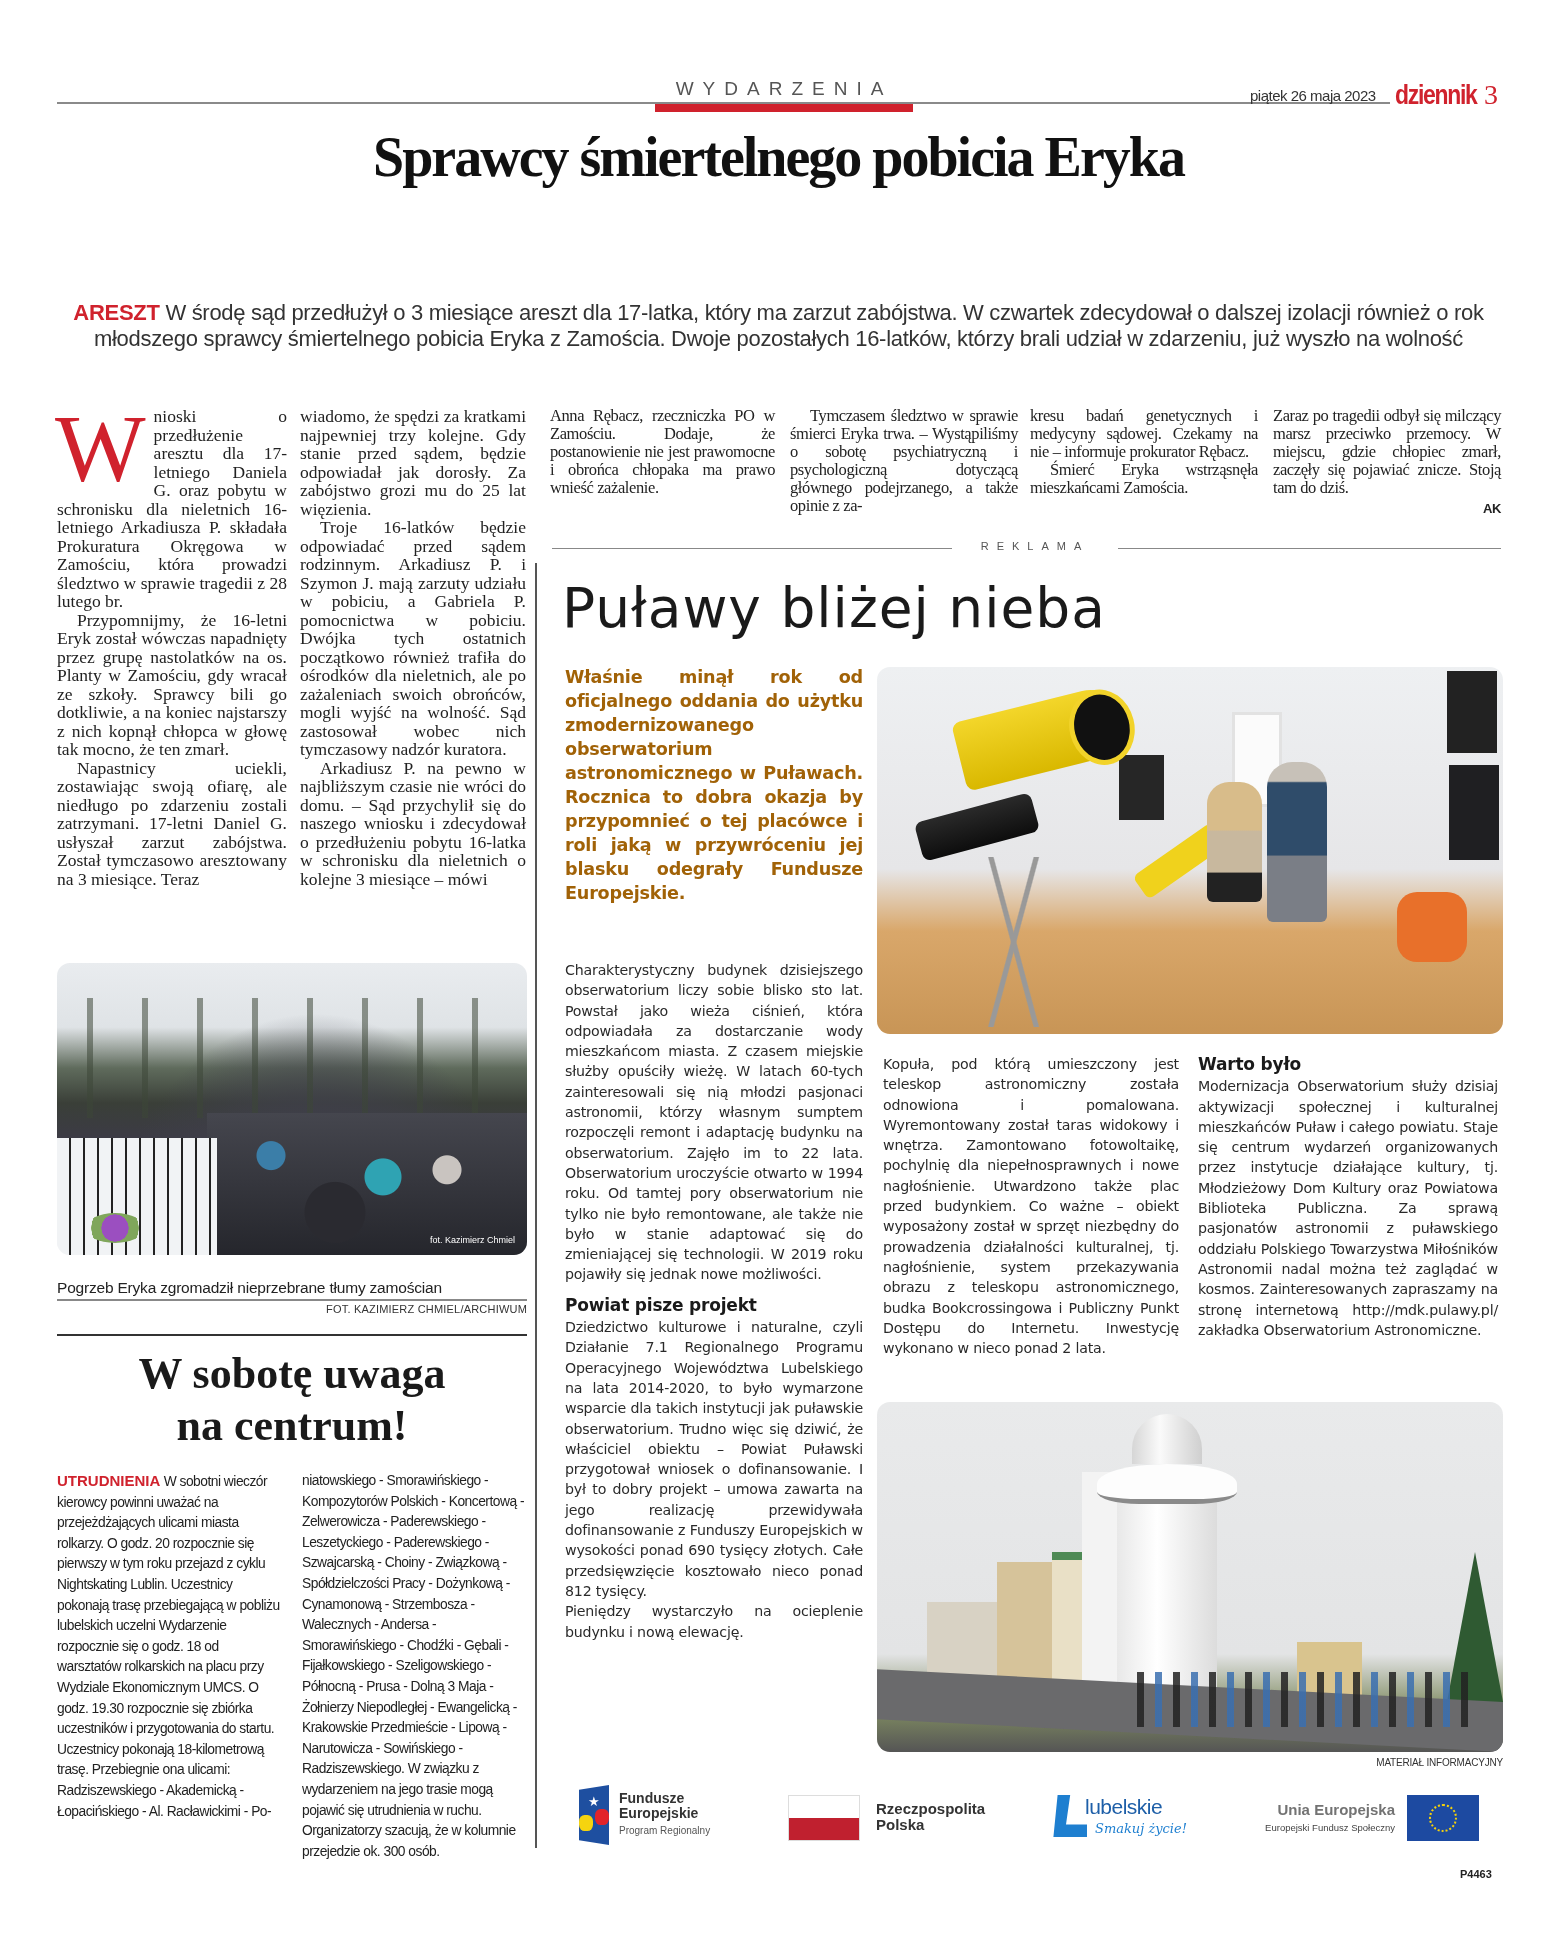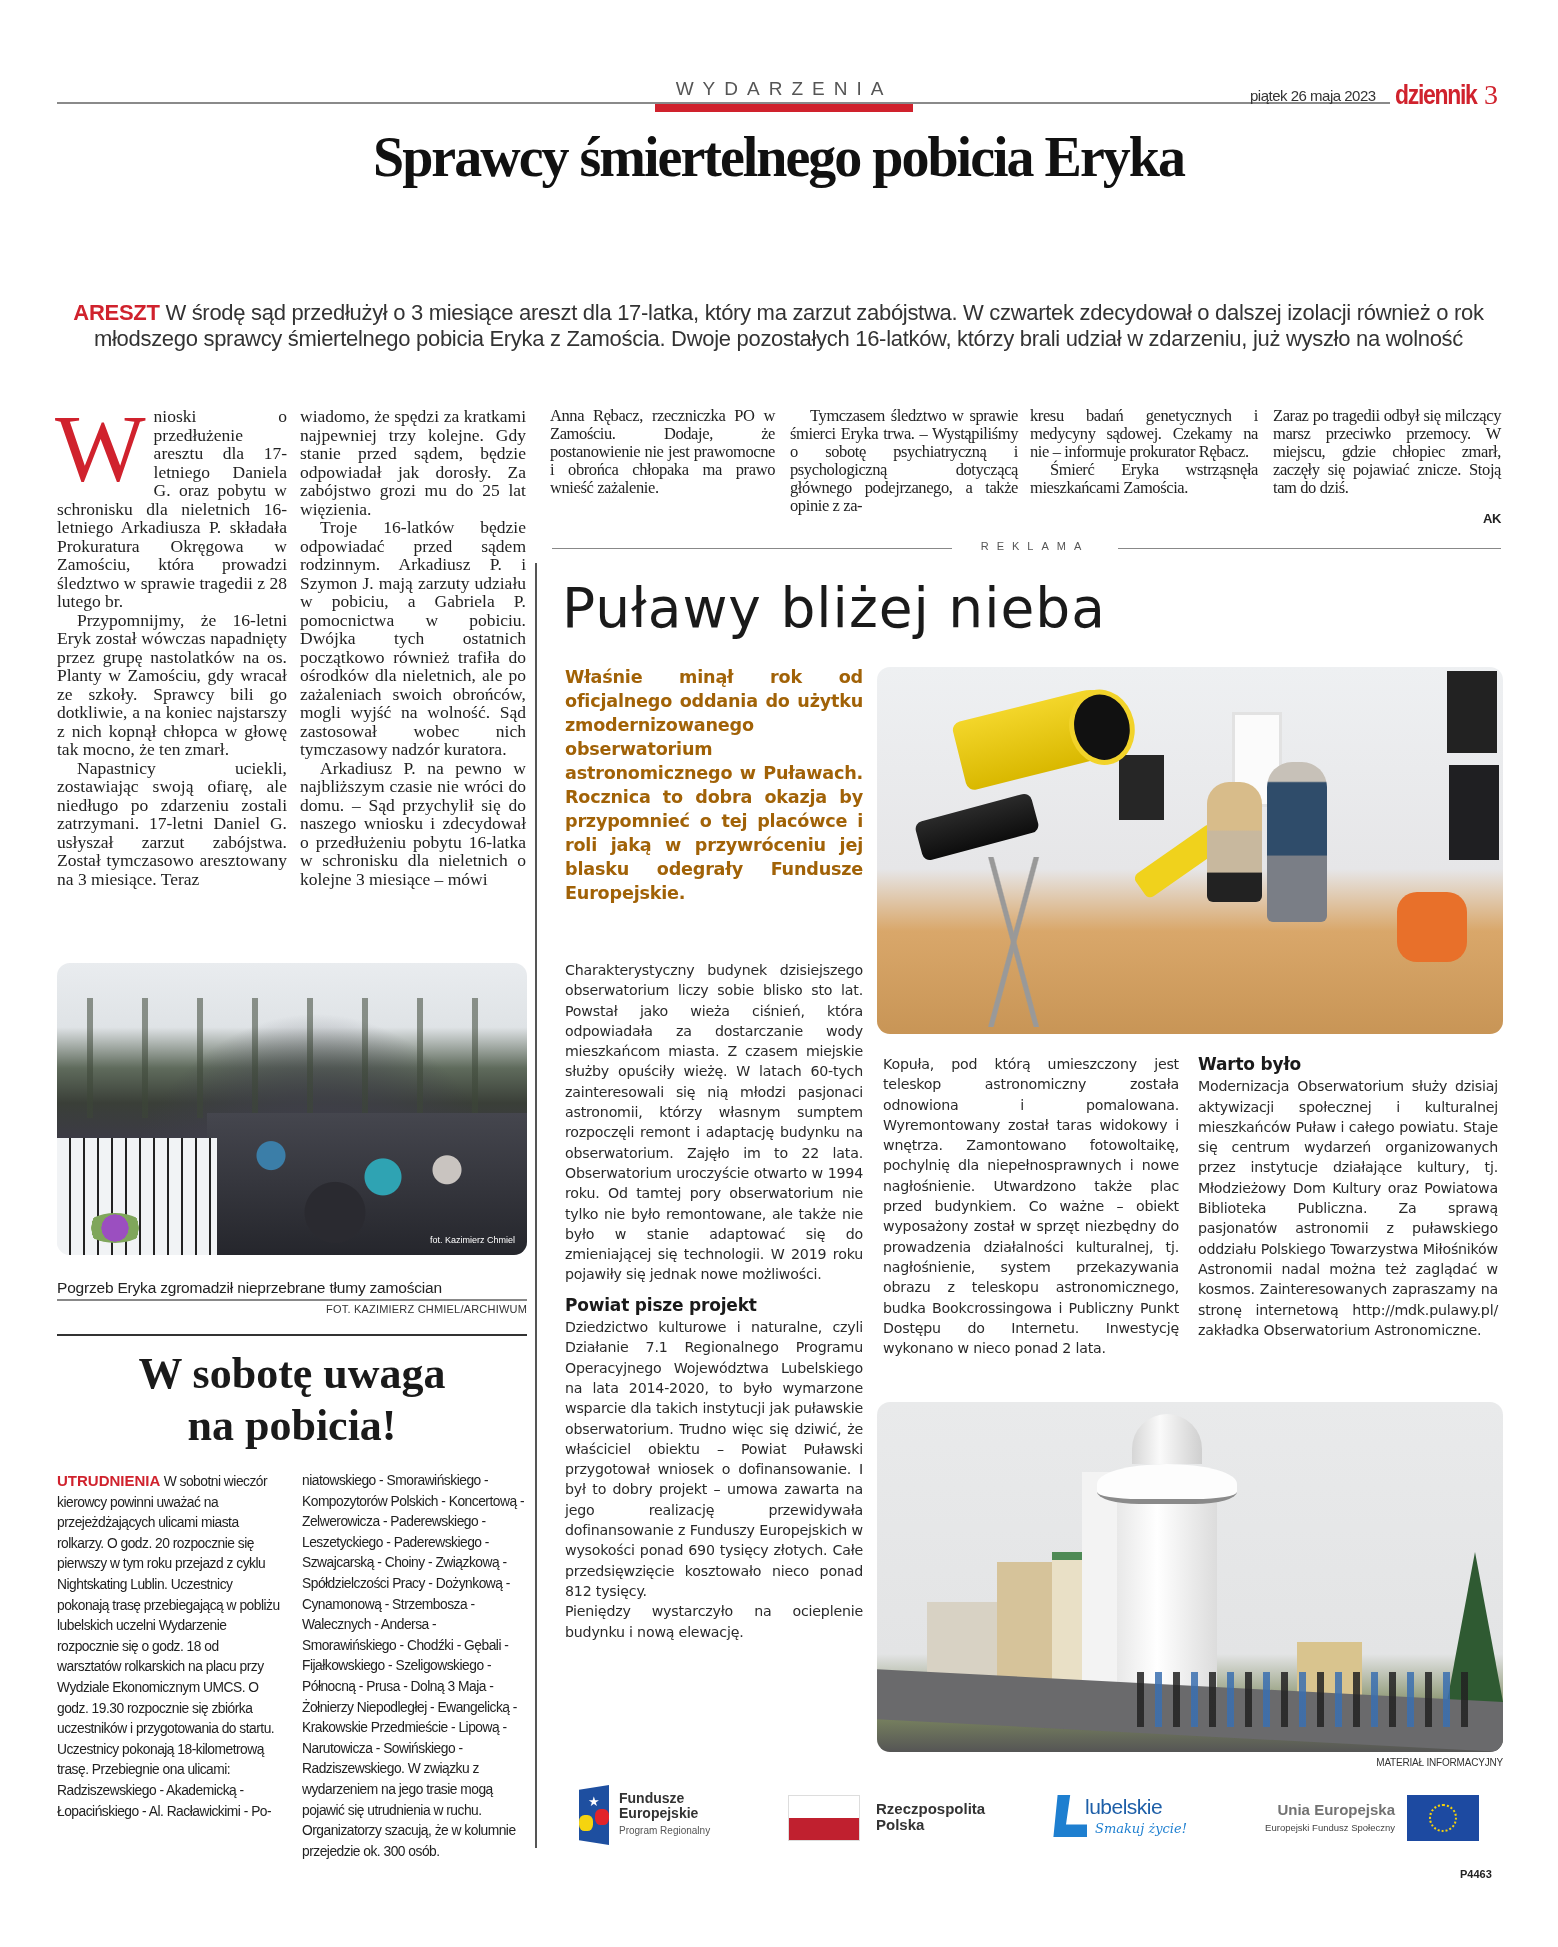--- a/index.html
+++ b/index.html
@@ -50,21 +50,21 @@
     float: left; font-size: 96px; line-height: 76px; color: #d0222d;
     margin: 4px 8px 0 -2px; font-family: "Liberation Serif", serif;
   }
   .c1 { left: 57px; top: 407px; width: 230px; }
   .c2 { left: 300px; top: 407px; width: 226px; }
   .c-narrow { font-size: 16.5px; line-height: 18px; font-family: "Liberation Serif", serif; letter-spacing: -0.4px; }
   .c3 { left: 550px; top: 407px; width: 225px; }
   .c4 { left: 790px; top: 407px; width: 228px; }
   .c5 { left: 1030px; top: 407px; width: 228px; }
   .c6 { left: 1273px; top: 407px; width: 228px; }
-  .signoff { font-family: "Liberation Sans", sans-serif; font-weight: bold; font-size: 13px; float: right; margin-top: 13px; }
+  .signoff { font-family: "Liberation Sans", sans-serif; font-weight: bold; font-size: 13px; float: right; margin-top: 3px; }
 
   .reklama-rule-l { left: 552px; top: 548px; width: 400px; height: 1px; background: #888; }
   .reklama-rule-r { left: 1118px; top: 548px; width: 383px; height: 1px; background: #888; }
   .reklama-label {
     left: 952px; top: 540px; width: 166px; text-align: center;
     font-family: "Liberation Sans", sans-serif; font-size: 11px; letter-spacing: 8px; color: #555;
   }
   .vrule { left: 535px; top: 563px; width: 2px; height: 1285px; background: #555; }
 
   
@@ -307,21 +307,21 @@
   <div class="fence"></div>
   <div class="flowers"></div>
   <span class="credit">fot. Kazimierz Chmiel</span>
 </div>
 <div class="abs caption">Pogrzeb Eryka zgromadził nieprzebrane tłumy zamościan</div>
 <div class="abs photo-credit">FOT. KAZIMIERZ CHMIEL/ARCHIWUM</div>
 <div class="abs sep-rule"></div>
 
 <h2 class="abs side-headline">
   <span>W sobotę uwaga</span><br>
-  <span>na pobicia!</span>
+  <span>na centrum!</span>
 </h2>
 <div class="abs side-col sc1">
   <span class="kw">UTRUDNIENIA</span>
   <span>W sobotni wieczór kierowcy powinni uważać na przejeżdżających ulicami miasta rolkarzy. O godz. 20 rozpocznie się pierwszy w tym roku przejazd z cyklu Nightskating Lublin. Uczestnicy pokonają trasę przebiegającą w pobliżu lubelskich uczelni Wydarzenie rozpocznie się o godz. 18 od warsztatów rolkarskich na placu przy Wydziale Ekonomicznym UMCS. O godz. 19.30 rozpocznie się zbiórka uczestników i przygotowania do startu. Uczestnicy pokonają 18-kilometrową trasę. Przebiegnie ona ulicami: Radziszewskiego - Akademicką - Łopacińskiego - Al. Racławickimi - Po-</span>
 </div>
 <div class="abs side-col sc2">
   <span>niatowskiego - Smorawińskiego - Kompozytorów Polskich - Koncertową - Zelwerowicza - Paderewskiego - Leszetyckiego - Paderewskiego - Szwajcarską - Choiny - Związkową - Spółdzielczości Pracy - Dożynkową - Cynamonową - Strzembosza - Walecznych - Andersa - Smorawińskiego - Chodźki - Gębali - Fijałkowskiego - Szeligowskiego - Północną - Prusa - Dolną 3 Maja - Żołnierzy Niepodległej - Ewangelicką - Krakowskie Przedmieście - Lipową - Narutowicza - Sowińskiego - Radziszewskiego. W związku z wydarzeniem na jego trasie mogą pojawić się utrudnienia w ruchu. Organizatorzy szacują, że w kolumnie przejedzie ok. 300 osób.</span>
 </div>
 
 <div class="abs ad-title">Puławy bliżej nieba</div>

